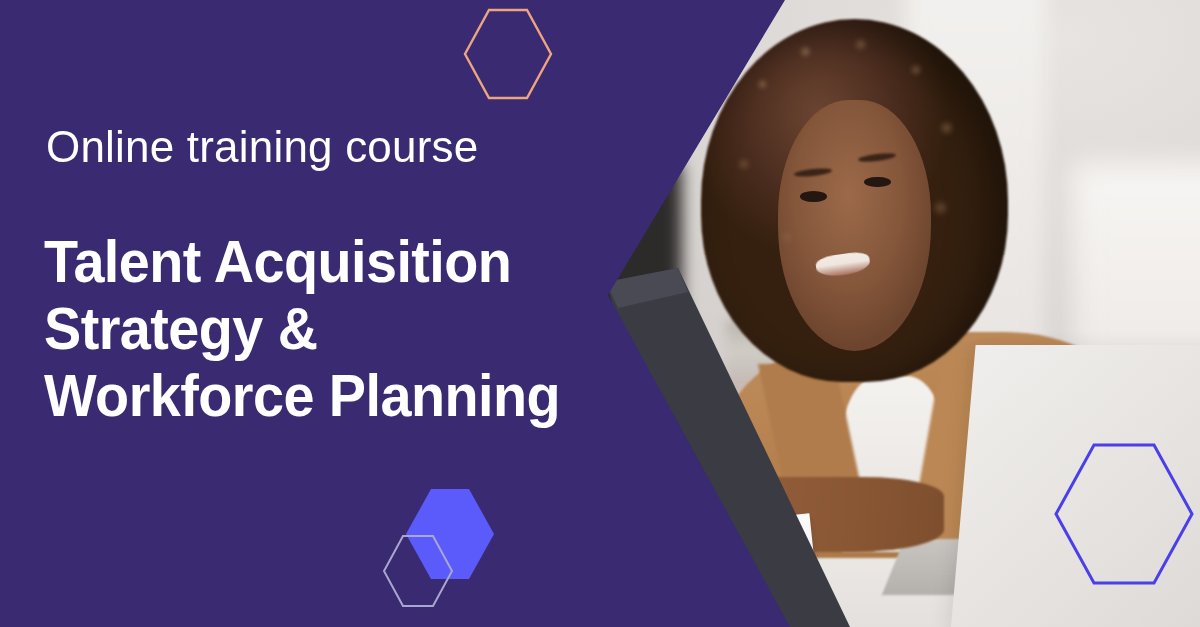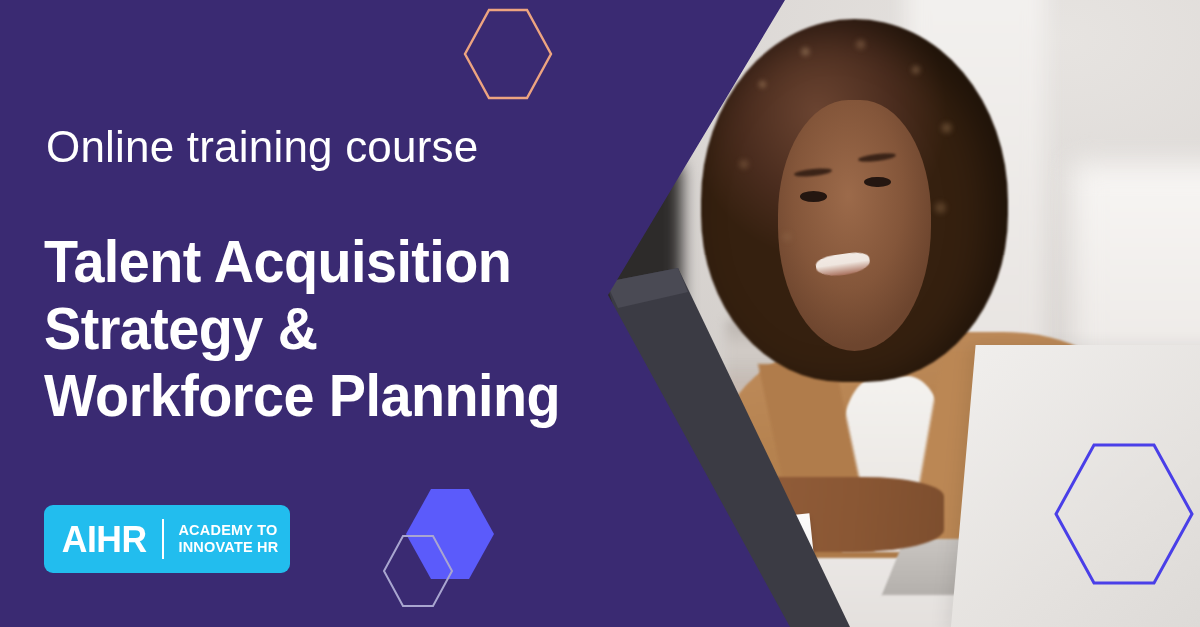--- a/index.html
+++ b/index.html
@@ -454,22 +454,14 @@
   </div>
 
   <div class="eyebrow">Online training course</div>
 
   <h1 class="headline">
     <span>Talent Acquisition</span>
     <span>Strategy &amp;</span>
     <span>Workforce Planning</span>
   </h1>
 
-  <div class="logo">
-    <div class="logo-mark">AIHR</div>
-    <div class="logo-divider"></div>
-    <div class="logo-tagline">
-      <span>ACADEMY TO</span>
-      <span>INNOVATE HR</span>
-    </div>
-  </div>
 
 </div>
 
 </body></html>

